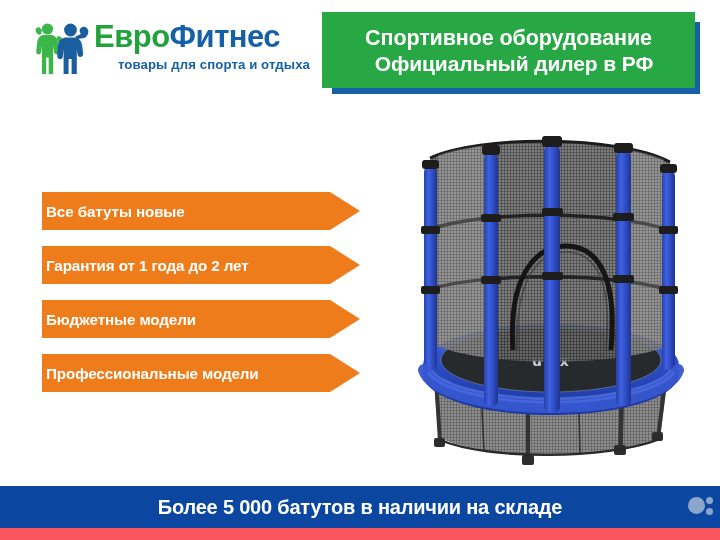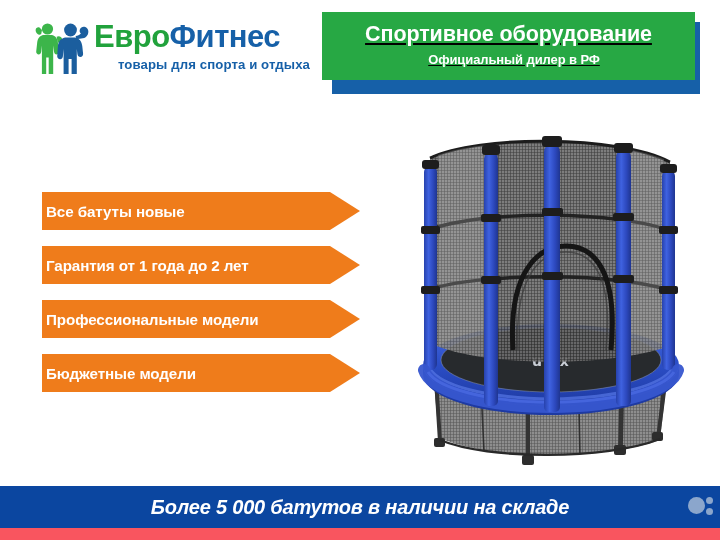--- a/index.html
+++ b/index.html
@@ -64,39 +64,38 @@
     top: 22px;
     width: 368px;
     height: 72px;
     background: #1660a8;
   }
   #green-banner {
     position: absolute;
     left: 322px;
     top: 12px;
     width: 373px;
-    height: 68px;
+    height: 76px;
     background: #27a844;
     display: flex;
     flex-direction: column;
     align-items: center;
     justify-content: center;
-    text-decoration: underline;
   }
   #green-banner-line1 {
     color: #ffffff;
     font-size: 21.5px;
     font-weight: bold;
     line-height: 28px;
     white-space: nowrap;
     letter-spacing: -0.1px;
   }
   #green-banner-line2 {
     color: #ffffff;
-    font-size: 13px;
+    font-size: 21px;
     font-weight: bold;
     line-height: 24px;
     white-space: nowrap;
     letter-spacing: -0.1px;
     margin-left: 11px;
   }
 
   
   #features {
     position: absolute;
@@ -137,21 +136,20 @@
   #bottom-banner {
     position: absolute;
     left: 0;
     top: 486px;
     width: 720px;
     height: 42px;
     background: #0b46a0;
     display: flex;
     align-items: center;
     justify-content: center;
-    font-style: italic;
   }
   #bottom-banner-text {
     color: #ffffff;
     font-size: 20px;
     font-weight: bold;
     white-space: nowrap;
     letter-spacing: -0.2px;
   }
   #bottom-red-bar {
     position: absolute;
@@ -232,24 +230,24 @@
 </div>
 
 <div id="features">
   <div class="feature-arrow">
     <span class="feature-label">Все батуты новые</span>
   </div>
   <div class="feature-arrow">
     <span class="feature-label">Гарантия от 1 года до 2 лет</span>
   </div>
   <div class="feature-arrow">
+    <span class="feature-label">Бюджетные модели</span>
+  </div>
+  <div class="feature-arrow">
     <span class="feature-label">Профессиональные модели</span>
-  </div>
-  <div class="feature-arrow">
-    <span class="feature-label">Бюджетные модели</span>
   </div>
 </div>
 
 <div id="product-image">
   <svg width="300" height="348" viewBox="0 0 300 348" xmlns="http://www.w3.org/2000/svg">
     <defs>
 
       <pattern id="meshPat" width="3" height="3" patternUnits="userSpaceOnUse">
         <rect width="3" height="3" fill="#6e6e6e"></rect>
         <path d="M0 0 H3 M0 0 V3" stroke="#262626" stroke-width="1.15"></path>

